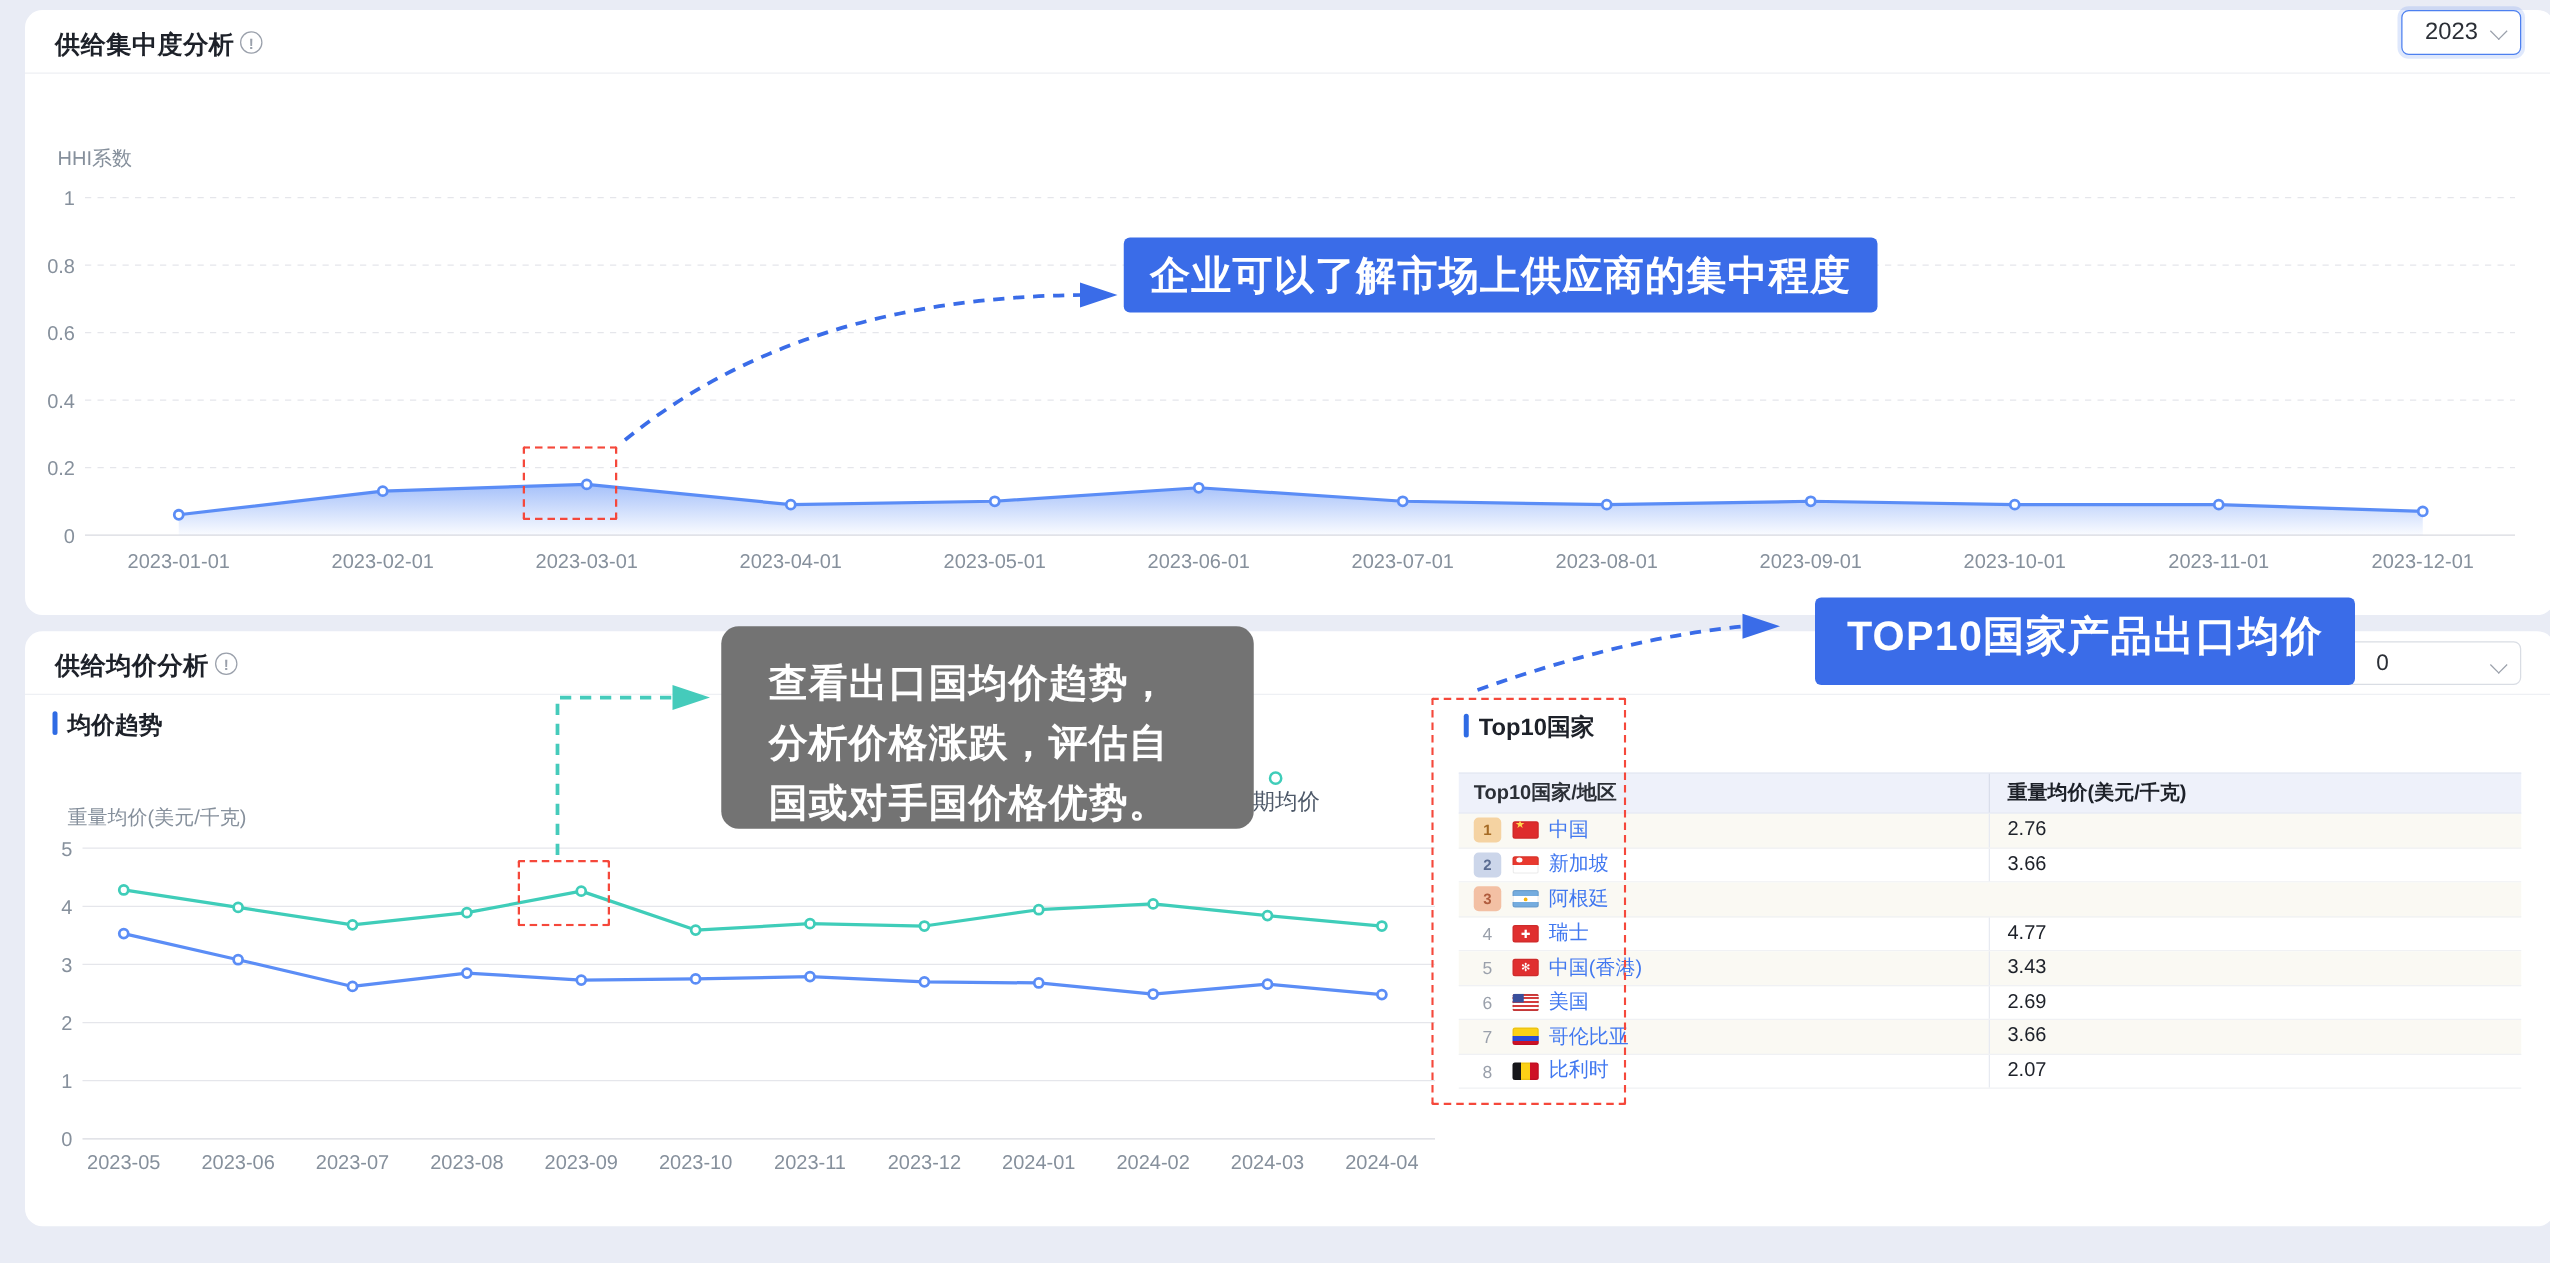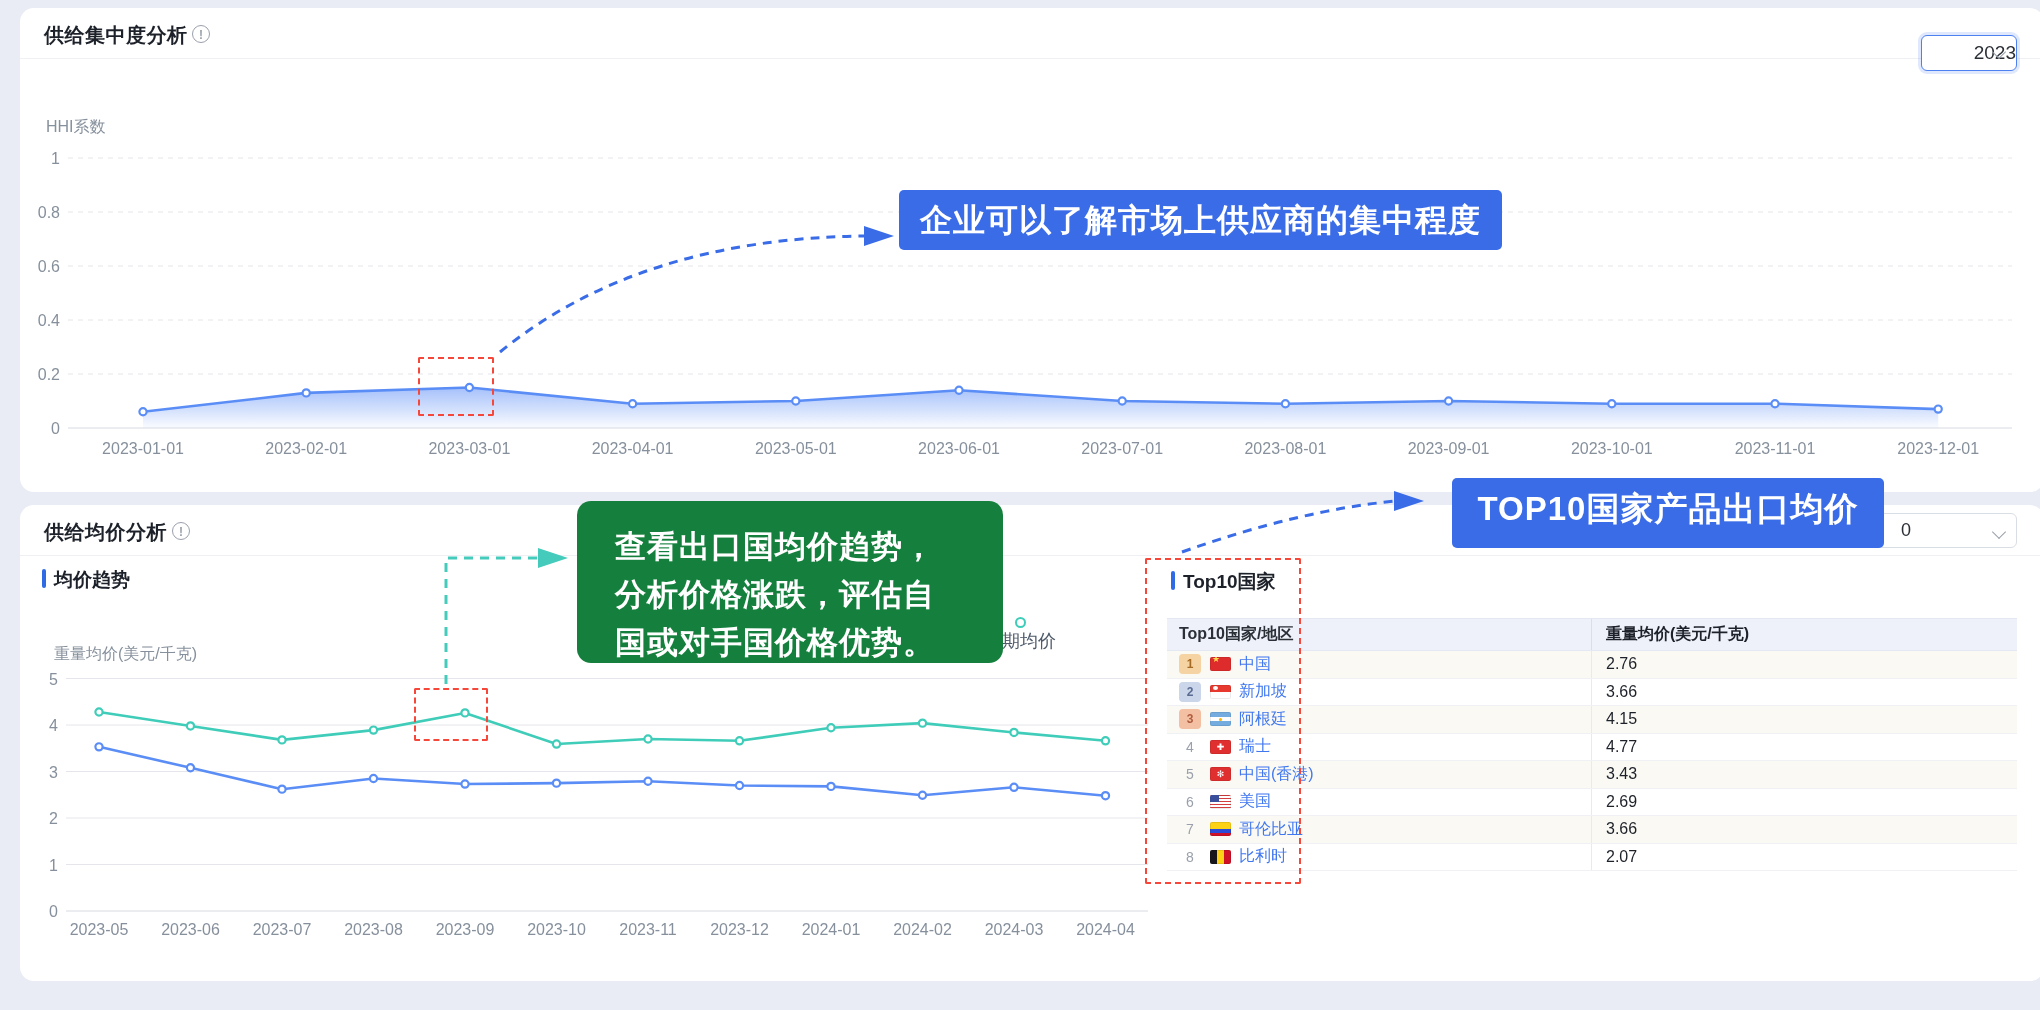--- a/index.html
+++ b/index.html
@@ -7,22 +7,22 @@
   #page{position:relative;width:2040px;height:1010px;background:#e9ecf5;overflow:hidden;}
   .card{position:absolute;left:8px;width:2024px;background:#fff;border-radius:14px;margin-left:12px;}
   #card1{top:8px;height:484px;}
   #card2{top:505px;height:476px;}
   .card-header{position:absolute;left:0;top:0;right:0;height:50px;border-bottom:1px solid #eef0f4;}
   .panel-title{position:absolute;left:24px;top:14px;font-size:20px;font-weight:bold;color:#1d2129;letter-spacing:.5px;}
   .info-icon{position:absolute;top:17px;width:18px;height:18px;border:1.4px solid #9aa0ab;border-radius:50%;color:#9aa0ab;
     font-size:12px;line-height:18px;text-align:center;font-weight:bold;box-sizing:border-box;}
   #info1{left:172px;} #info2{left:152px;}
   .select{position:absolute;box-sizing:border-box;background:#fff;border-radius:6px;color:#2b2f36;font-size:19px;}
-  #year-select{left:1901px;top:27px;width:96px;height:36px;border:1.5px solid #4d80f0;box-shadow:0 0 0 3px rgba(77,128,240,.18);
-    line-height:33px;padding-left:18px;text-align:right;}
+  #year-select{left:1901px;top:0;width:96px;height:36px;border:1.5px solid #4d80f0;box-shadow:0 0 0 3px rgba(77,128,240,.18);
+    line-height:33px;padding-left:18px;}
   .chev{position:absolute;right:12px;top:13px;width:9px;height:9px;border-right:1.6px solid #9aa0ab;border-bottom:1.6px solid #9aa0ab;
     transform:rotate(45deg);}
   #year-select .chev{top:11px;}
   .sub-title{position:absolute;font-size:19px;font-weight:bold;color:#1d2129;}
   .sub-bar{position:absolute;width:4px;height:19px;background:#2f6be4;border-radius:2px;}
   svg text{font-family:"Liberation Sans","DejaVu Sans",sans-serif;}
   .chart-svg{position:absolute;left:0;top:0;}
   
   #legend{position:absolute;left:896px;top:116px;height:22px;display:flex;gap:26px;z-index:5;}
   .legend-item{display:flex;align-items:center;gap:8px;font-size:18px;color:#4e5969;flex-direction:column;}
@@ -62,21 +62,21 @@
   .flag[data-flag="be"]{background:linear-gradient(90deg,#17171b 0 33%,#fcd116 33% 67%,#ce1126 67%);}
   
   .red-box{position:absolute;border:2.5px dashed #f5483b;border-radius:2px;z-index:39;}
   #red-box-hhi{left:418px;top:357px;width:72px;height:55px;}
   #red-box-price{left:414px;top:688px;width:70px;height:49px;}
   #red-box-table{left:1145px;top:558px;width:152px;height:322px;}
   .callout{position:absolute;color:#fff;font-weight:bold;z-index:41;}
   .callout-blue{background:#3a6ce8;border-radius:5px;text-align:center;}
   #callout1{left:899px;top:190px;width:603px;height:60px;line-height:60px;font-size:32px;letter-spacing:1px;}
   #callout3{left:1452px;top:478px;width:432px;height:70px;line-height:62px;font-size:33px;letter-spacing:1px;}
-  #callout2{left:577px;top:501px;width:426px;height:162px;background:#15803d;border-radius:14px;box-sizing:border-box;
+  #callout2{left:577px;top:501px;width:426px;height:162px;background:#737373;border-radius:14px;box-sizing:border-box;
     padding:22px 38px;font-size:31px;line-height:1.55;letter-spacing:1px;}
   #overlay{position:absolute;left:0;top:0;z-index:40;pointer-events:none;}
   
   .mini-select{border:1px solid #d9dde4;}
   #filter-a{left:1717px;top:8px;width:97px;height:35px;}
   #filter-b{left:1830px;top:8px;width:167px;height:35px;font-size:18px;line-height:33px;padding-left:50px;color:#2b2f36;}
 </style>
 </head>
 <body>
 
@@ -242,21 +242,20 @@
             <span class="country">新加坡</span>
           </div>
         <div class="c2">3.66</div>
       </div>
       <div class="t-row">
         <div class="c1">
             <span class="rank" data-medal="3">3</span>
             <span class="flag" data-flag="ar"></span>
             <span class="country">阿根廷</span>
           </div>
-        <div class="c2">4.15</div>
       </div>
       <div class="t-row">
         <div class="c1">
             <span class="rank" data-medal="">4</span>
             <span class="flag" data-flag="ch"></span>
             <span class="country">瑞士</span>
           </div>
         <div class="c2">4.77</div>
       </div>
       <div class="t-row">

